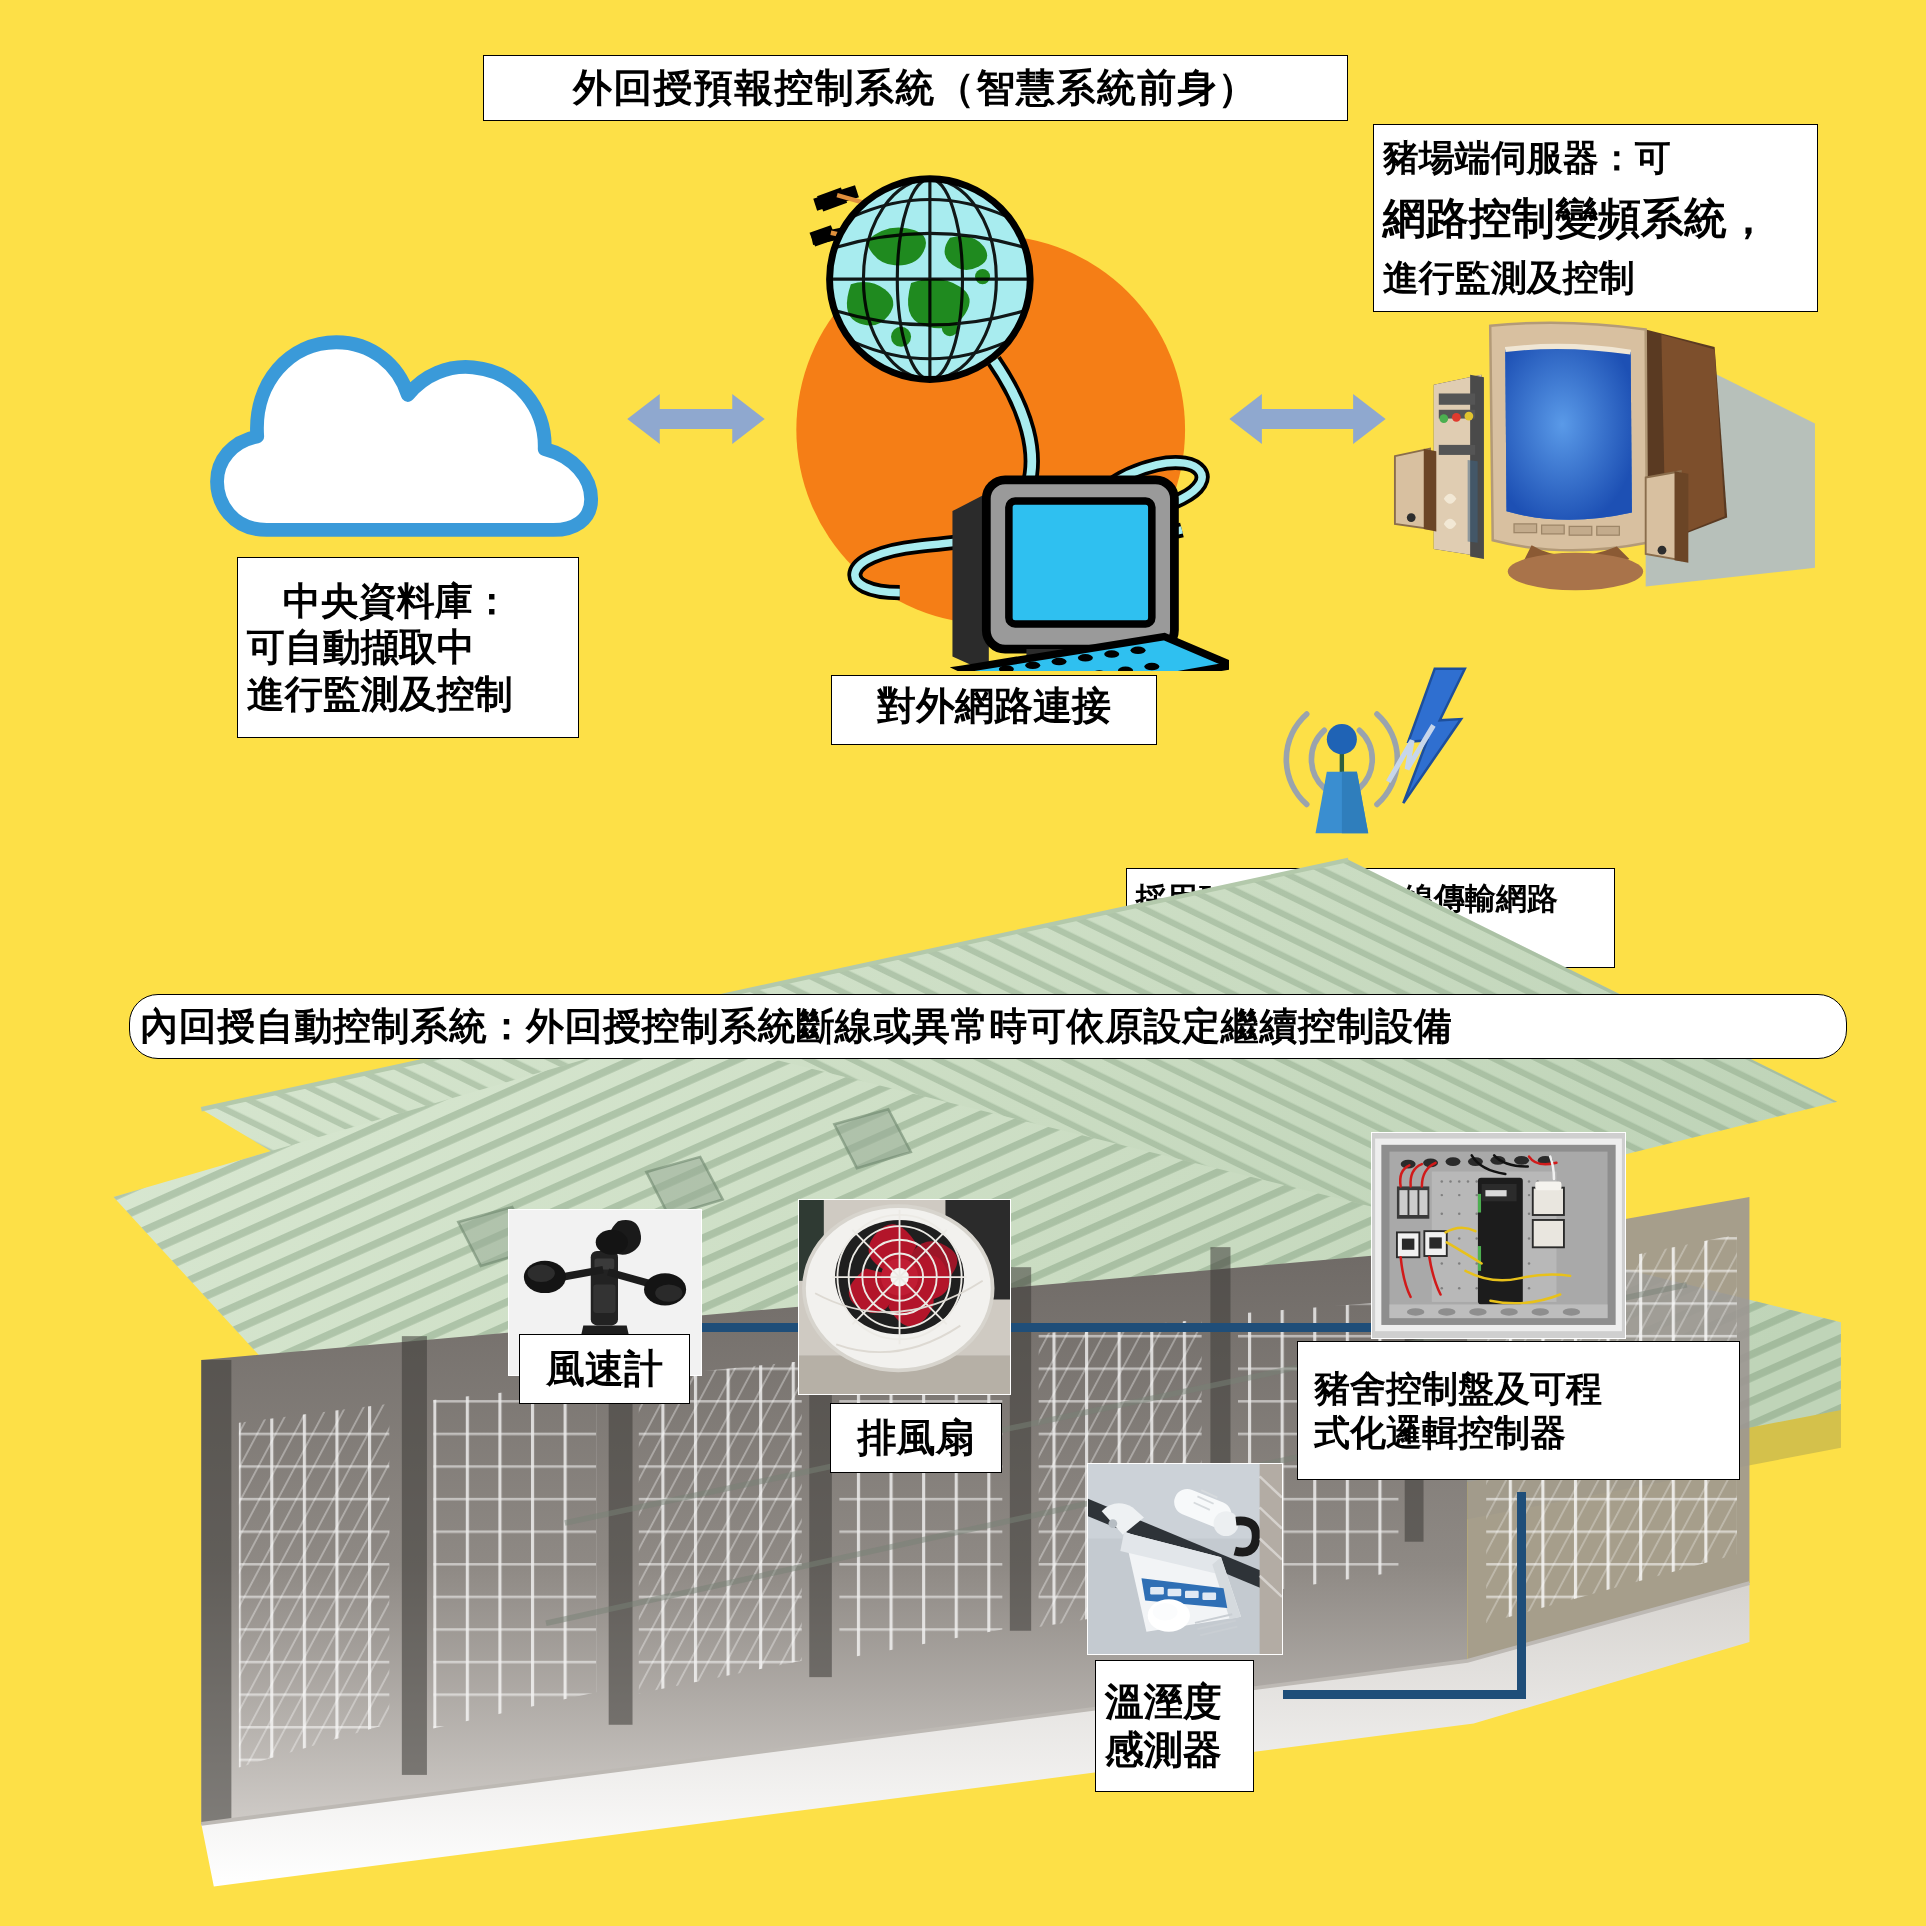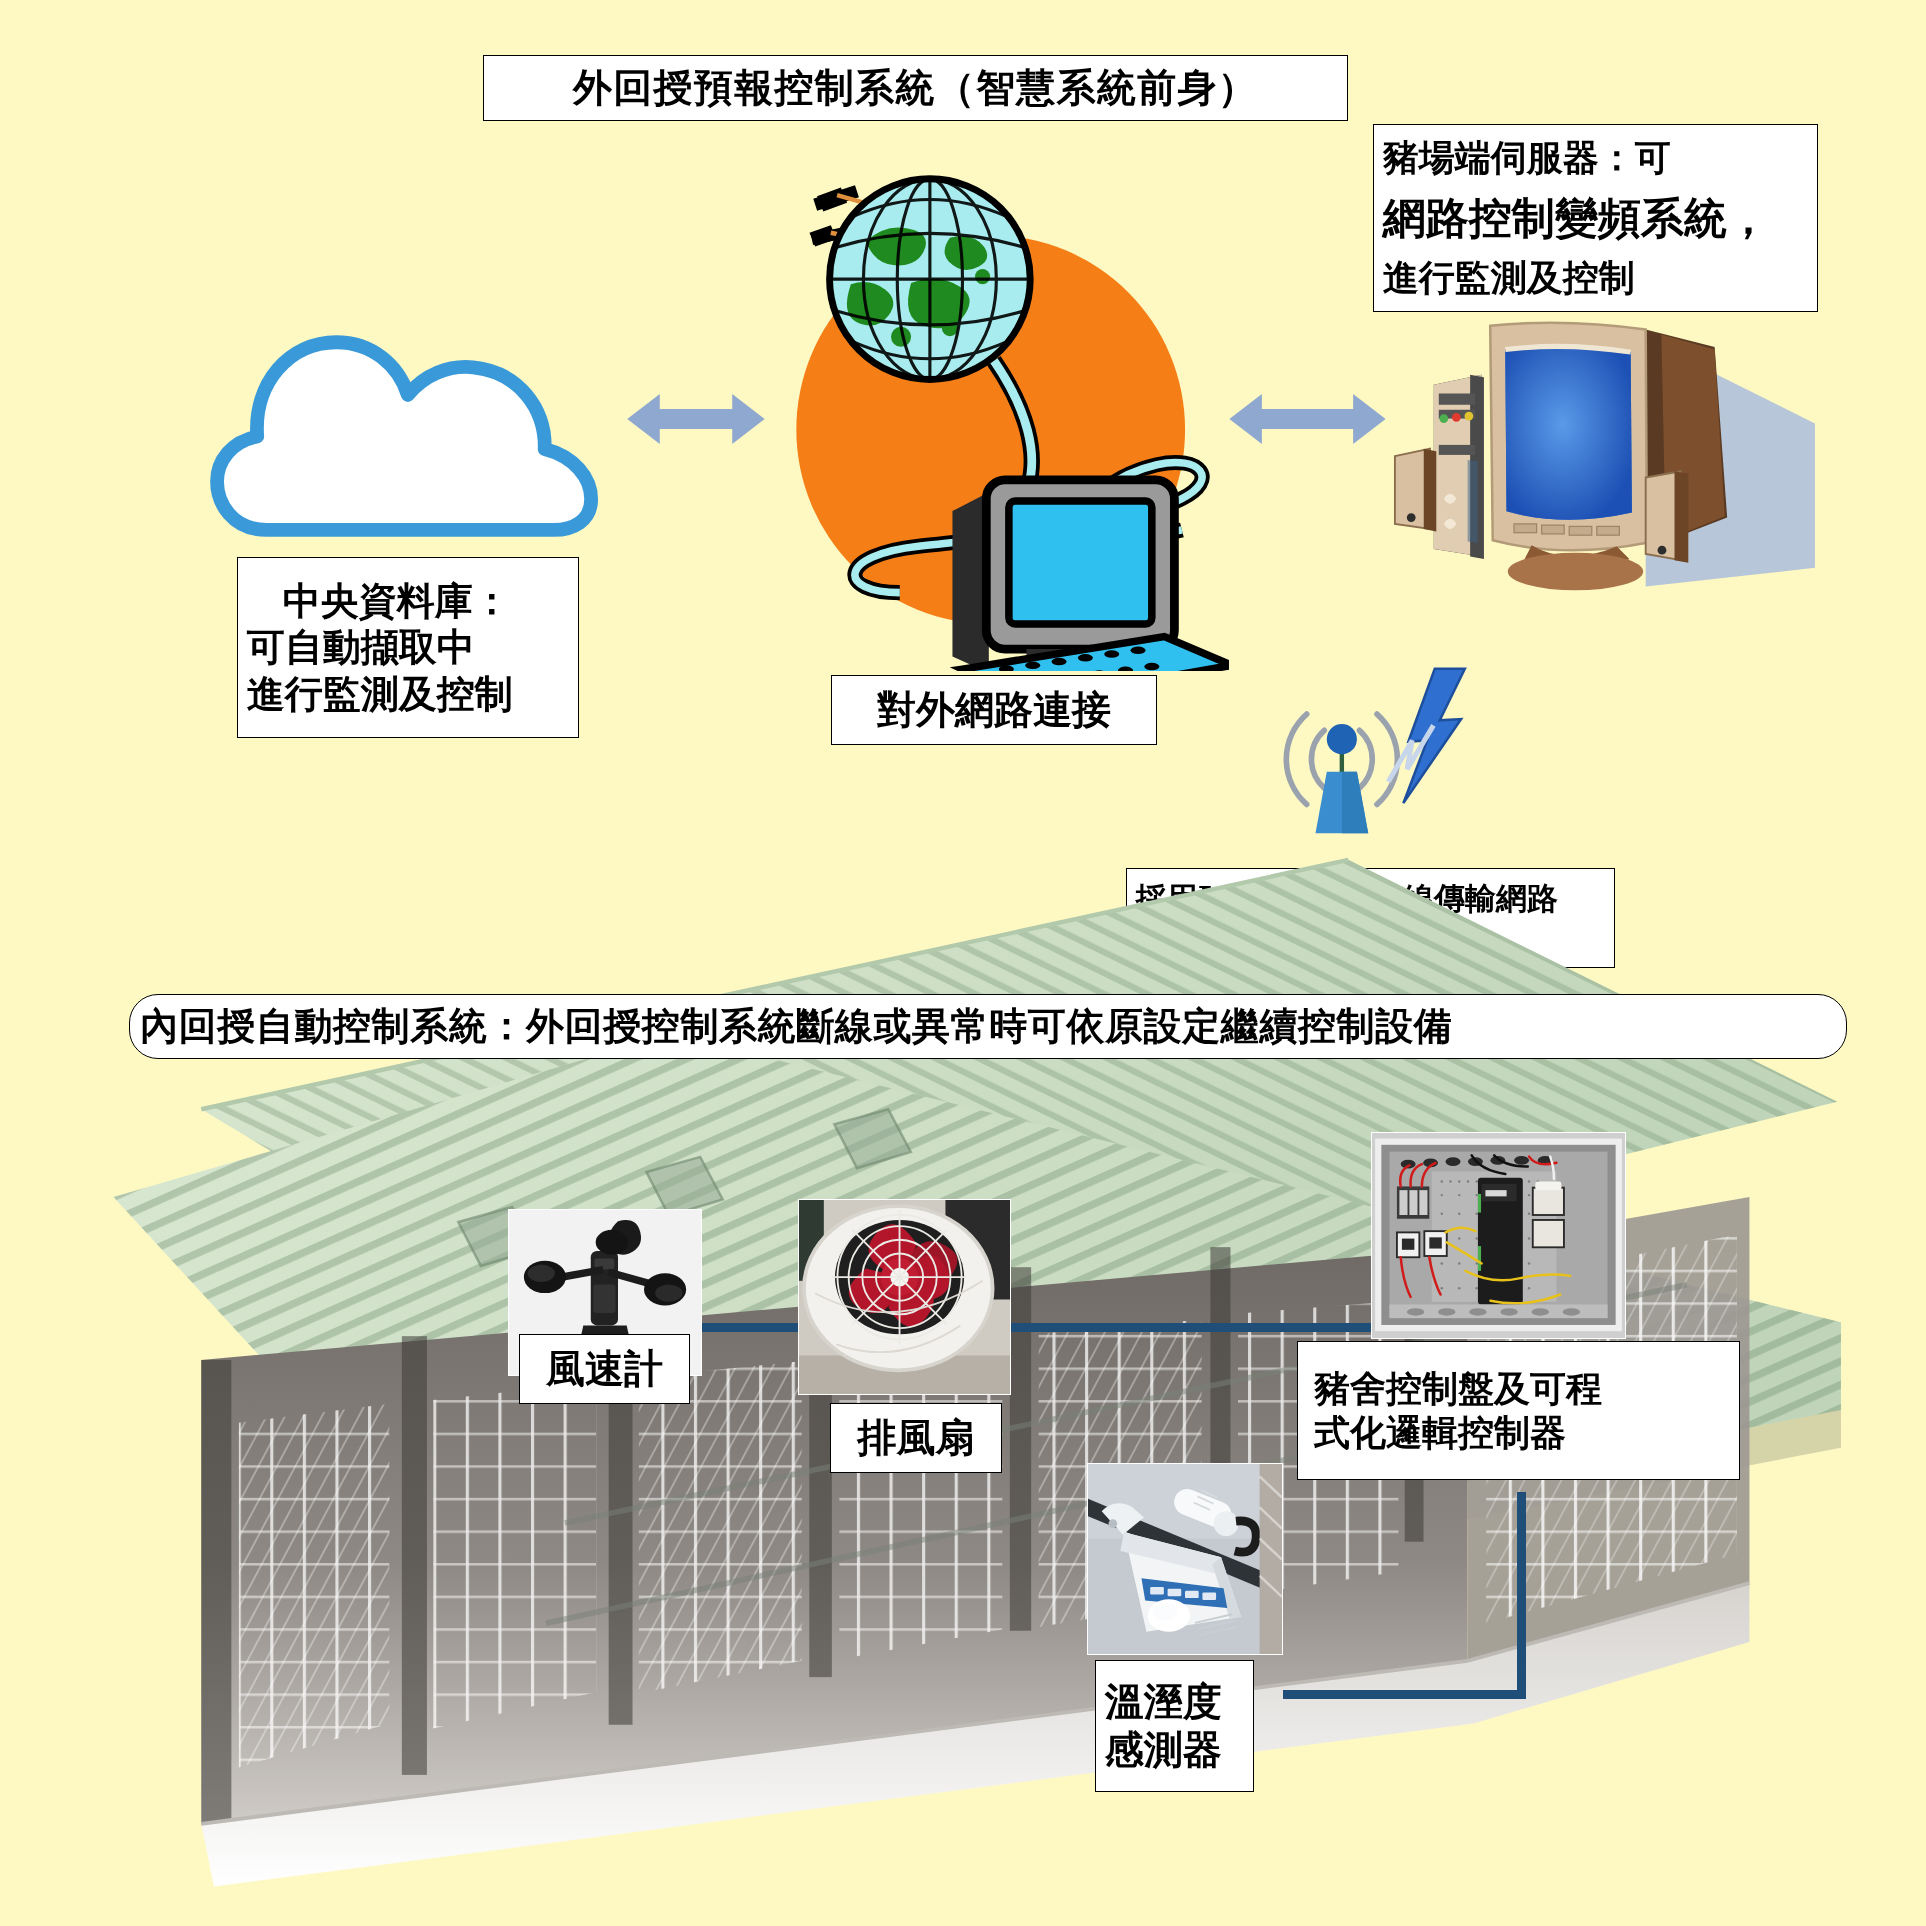--- a/index.html
+++ b/index.html
@@ -1,18 +1,18 @@
 <!DOCTYPE html>
 <html style="font-size:10px"><head>
 <meta charset="utf-8">
 <style>
   html,body{margin:0;padding:0;background:#fff;}
   body{width:1926px;height:1926px;position:relative;overflow:hidden;
        font-family:"DejaVu Sans","Liberation Sans",sans-serif;}
-  #stage{position:absolute;left:0;top:0;width:1926px;height:1926px;background:#fef9c3;}
+  #stage{position:absolute;left:0;top:0;width:1926px;height:1926px;background:#fde047;}
 
   
   .box{position:absolute;background:#ffffff;border:1.9px solid #000;
        box-sizing:border-box;display:flex;flex-direction:column;
        justify-content:center;align-items:flex-start;
        padding:3.8px 8.8px;color:#000;font-weight:700;
        font-family:"DejaVu Serif","Liberation Serif",serif;}
   .box .ln{display:block;white-space:nowrap;line-height:1.22;}
   .box.center{align-items:center;}
 
@@ -147,21 +147,21 @@
             <ellipse cx="652" cy="808" rx="12" ry="6"></ellipse>
           <ellipse cx="468" cy="862" rx="12" ry="6"></ellipse>
             <ellipse cx="510" cy="856" rx="12" ry="6"></ellipse>
           <ellipse cx="552" cy="850" rx="12" ry="6"></ellipse>
             <ellipse cx="594" cy="844" rx="12" ry="6"></ellipse>
         </g>
       </g>
     </svg>
   </div>
 
-  <div class="box center" style="left:831px;top:675px;width:326px;height:70px;">
+  <div class="box center" style="left:831px;top:675px;width:326px;height:70px;font-family:Liberation Mono, monospace;">
     <span class="ln" style="font-size:39px;">對外網路連接</span>
   </div>
 
   <div class="dblarrow" style="left:1229px;top:389px;width:157px;height:60px;">
     <svg width="157" height="60" viewBox="0 0 250 96">
       <polygon points="0,48 52,8 52,32 198,32 198,8 250,48 198,88 198,64 52,64 52,88" fill="#8fa8cf"></polygon>
     </svg>
   </div>
 
   <div id="servpc">

